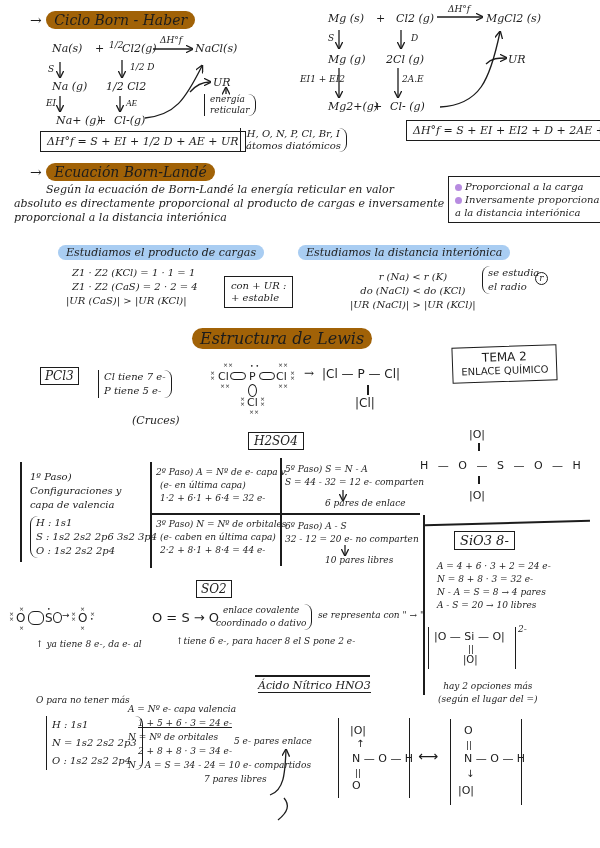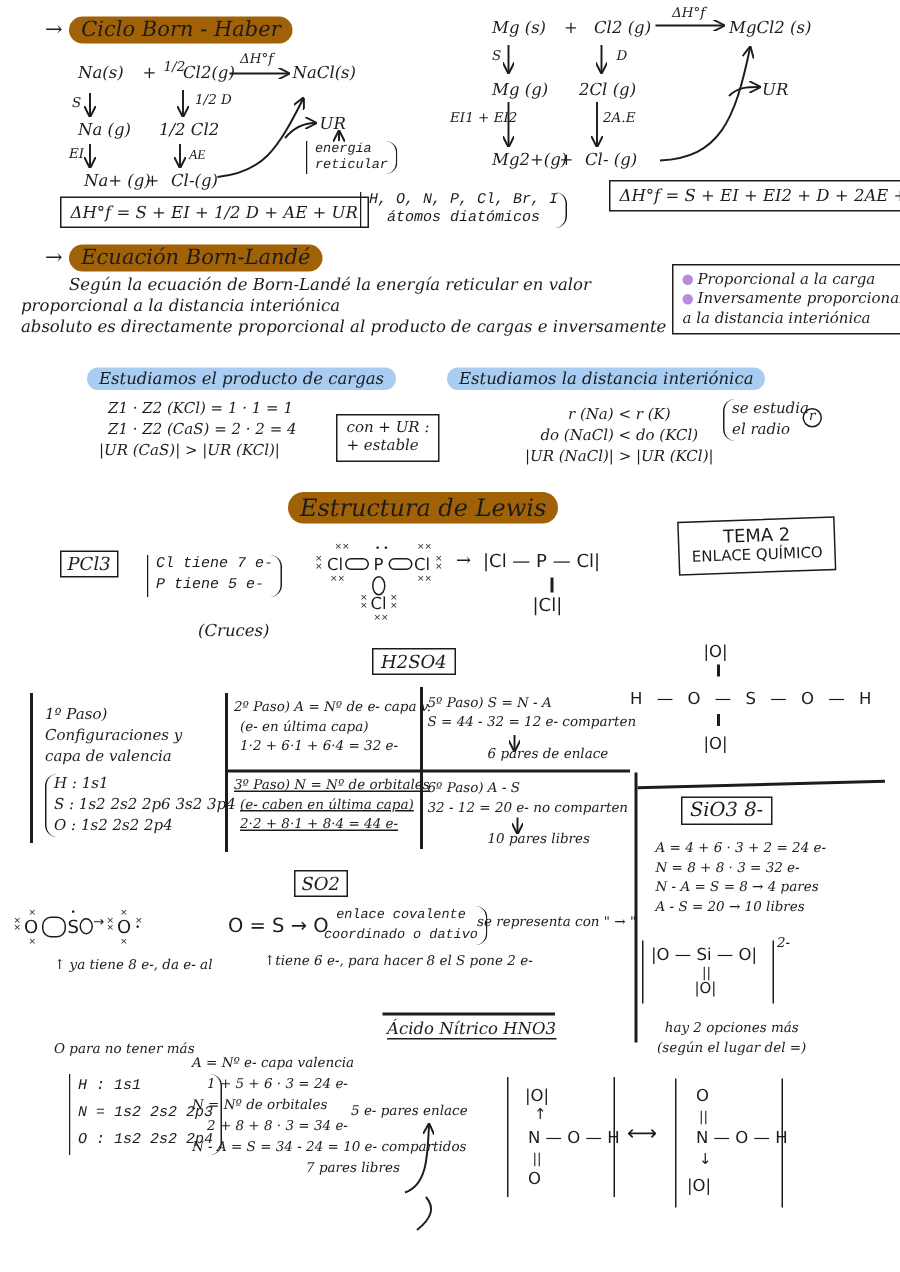--- a/index.html
+++ b/index.html
@@ -12,21 +12,21 @@
   .t12 { font-size: 12px; line-height: 14px; }
   .t13 { font-size: 13px; line-height: 15px; }
   .t14 { font-size: 14px; line-height: 16px; }
   .t16 { font-size: 16px; line-height: 18px; }
   .hl-yellow { background: #a16207; border-radius: 12px; padding: 1px 8px; }
   .hl-blue { background: #a9cdf2; border-radius: 10px; padding: 1px 8px; }
   .box { border: 1.5px solid #1c1c1c; padding: 3px 6px; }
   .serif-up { font-style: normal; font-family: "DejaVu Sans", sans-serif; }
   .bullet { display: inline-block; width: 7px; height: 7px; border-radius: 50%; background: #b78be0; margin-right: 3px; vertical-align: middle; }
   .brace-l { border-left: 1.5px solid #1c1c1c; border-radius: 8px 0 0 8px; padding-left: 5px; }
-  .brace-r { border-right: 1.5px solid #1c1c1c; border-radius: 0 8px 8px 0; padding-right: 5px; font-family: Liberation Mono, monospace; }
+  .brace-r { border-right: 1.5px solid #1c1c1c; border-radius: 0 8px 8px 0; padding-right: 5px; }
   .bracket { border-left: 1.5px solid #1c1c1c; border-right: 1.5px solid #1c1c1c; }
   .vline { position: absolute; background: #1c1c1c; width: 1.5px; }
   .hline { position: absolute; background: #1c1c1c; height: 1.5px; }
   .col { display: flex; flex-direction: column; }
   .underline { border-bottom: 1.5px solid #1c1c1c; }
   svg.over { position: absolute; left: 0; top: 0; pointer-events: none; }
 </style>
 </head>
 <body>
 
@@ -82,22 +82,22 @@
 <div class="abs t11 box" style="left:406px;top:120px;">
   <span>ΔH°f = S + EI + EI2 + D + 2AE + UR</span>
 </div>
 
 <div class="abs t14" style="left:30px;top:164px;">
   <span>→</span>
   <span class="hl-yellow">Ecuación Born-Landé</span>
 </div>
 <div class="abs t11 col" style="left:14px;top:183px;line-height:14px;">
   <span style="padding-left:32px;">Según la ecuación de Born-Landé la energía reticular en valor</span>
+  <span>absoluto es directamente proporcional al producto de cargas e inversamente</span>
   <span>proporcional a la distancia interiónica</span>
-  <span>absoluto es directamente proporcional al producto de cargas e inversamente</span>
 </div>
 <div class="abs t10 box col" style="left:448px;top:176px;line-height:13px;">
   <span><span class="bullet"></span><span>Proporcional a la carga</span></span>
   <span><span class="bullet"></span><span>Inversamente proporcional</span></span>
   <span>a la distancia interiónica</span>
 </div>
 
 <div class="abs t11" style="left:58px;top:246px;">
   <span class="hl-blue">Estudiamos el producto de cargas</span>
 </div>
@@ -176,21 +176,21 @@
     <span>H : 1s1</span>
     <span>S : 1s2 2s2 2p6 3s2 3p4</span>
     <span>O : 1s2 2s2 2p4</span>
   </div>
 </div>
 <div class="abs t9 col" style="left:156px;top:466px;line-height:13px;">
   <span>2º Paso) A = Nº de e- capa v.</span>
   <span style="padding-left:4px;">(e- en última capa)</span>
   <span style="padding-left:4px;">1·2 + 6·1 + 6·4 = 32 e-</span>
 </div>
-<div class="abs t9 col" style="left:156px;top:518px;line-height:13px;text-decoration:underline;">
+<div class="abs t9 col" style="left:156px;top:518px;line-height:13px;">
   <span>3º Paso) N = Nº de orbitales</span>
   <span style="padding-left:4px;">(e- caben en última capa)</span>
   <span style="padding-left:4px;">2·2 + 8·1 + 8·4 = 44 e-</span>
 </div>
 <div class="abs t9 col" style="left:285px;top:463px;line-height:13px;">
   <span>5º Paso) S = N - A</span>
   <span>S = 44 - 32 = 12 e- comparten</span>
   <span style="padding-left:40px;margin-top:8px;">6 pares de enlace</span>
 </div>
 <div class="abs t9 col" style="left:285px;top:520px;line-height:13px;">
@@ -264,21 +264,21 @@
 
 <div class="hline" style="left:255px;top:675px;width:115px;"></div>
 <div class="abs t11 underline" style="left:258px;top:679px;">Ácido Nítrico HNO3</div>
 <div class="abs t10 col brace-l brace-r" style="left:46px;top:716px;line-height:18px;">
   <span>H : 1s1</span>
   <span>N = 1s2 2s2 2p3</span>
   <span>O : 1s2 2s2 2p4</span>
 </div>
 <div class="abs t9 col" style="left:128px;top:702px;line-height:14px;">
   <span>A = Nº e- capa valencia</span>
-  <span style="padding-left:10px;">1 + 5 + 6 · 3 = 24 e-</span>
+  <span style="padding-left:10px;text-decoration:underline;">1 + 5 + 6 · 3 = 24 e-</span>
   <span>N = Nº de orbitales</span>
   <span style="padding-left:10px;">2 + 8 + 8 · 3 = 34 e-</span>
   <span>N - A = S = 34 - 24 = 10 e- compartidos</span>
   <span style="padding-left:76px;">7 pares libres</span>
 </div>
 <div class="abs t9" style="left:234px;top:736px;">5 e- pares enlace</div>
 
 <div class="abs bracket" style="left:338px;top:718px;width:72px;height:80px;"></div>
 <div class="abs t11 serif-up" style="left:350px;top:724px;">|O|</div>
 <div class="abs t10 serif-up" style="left:356px;top:738px;">↑</div>

